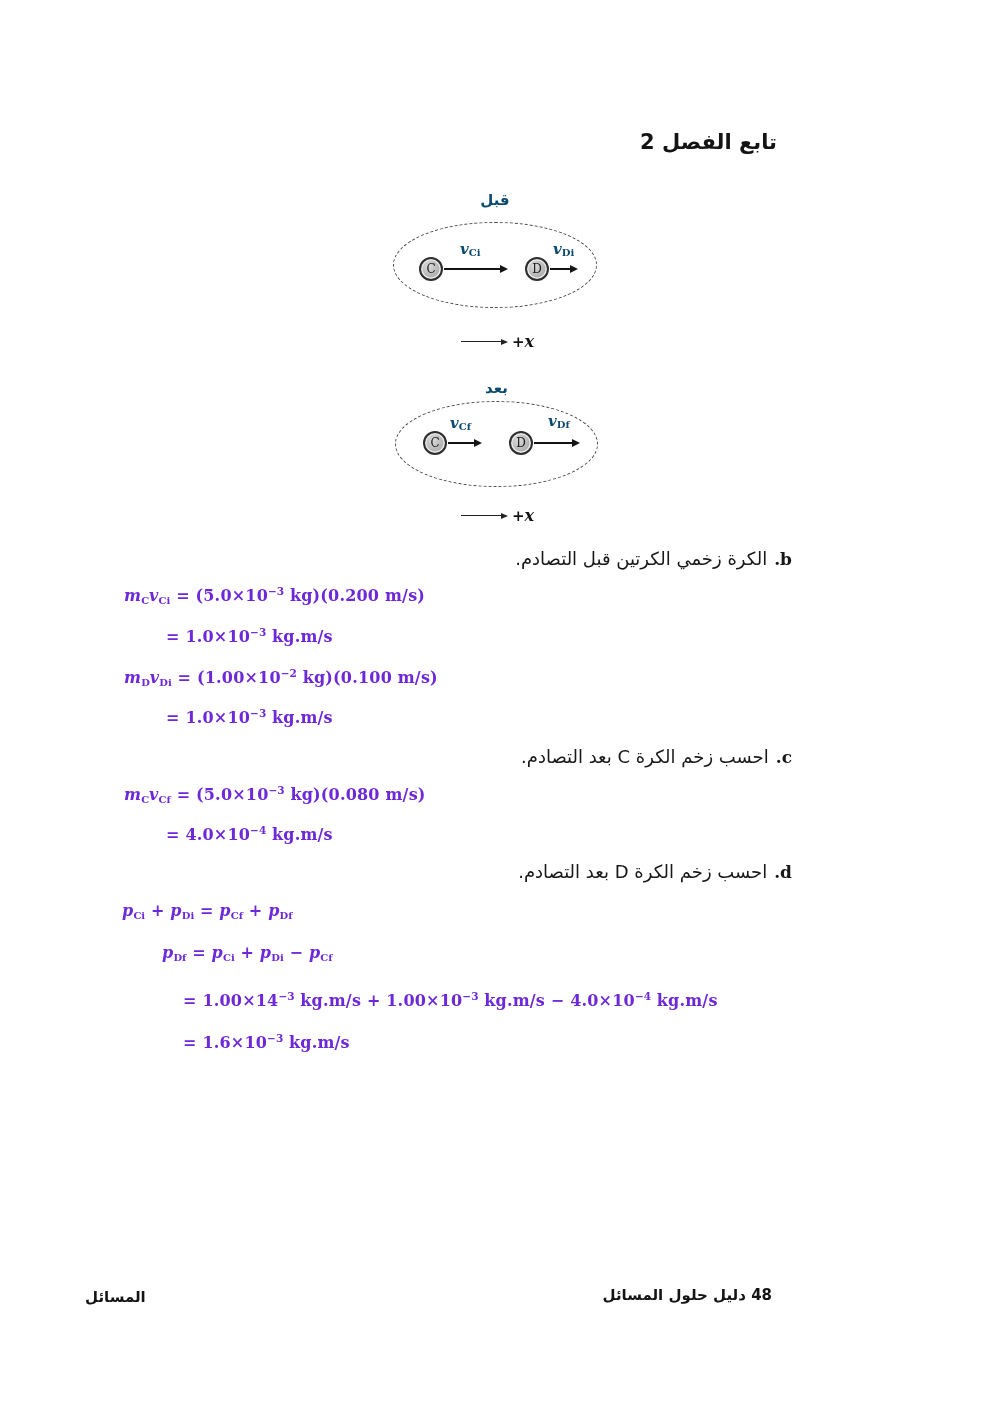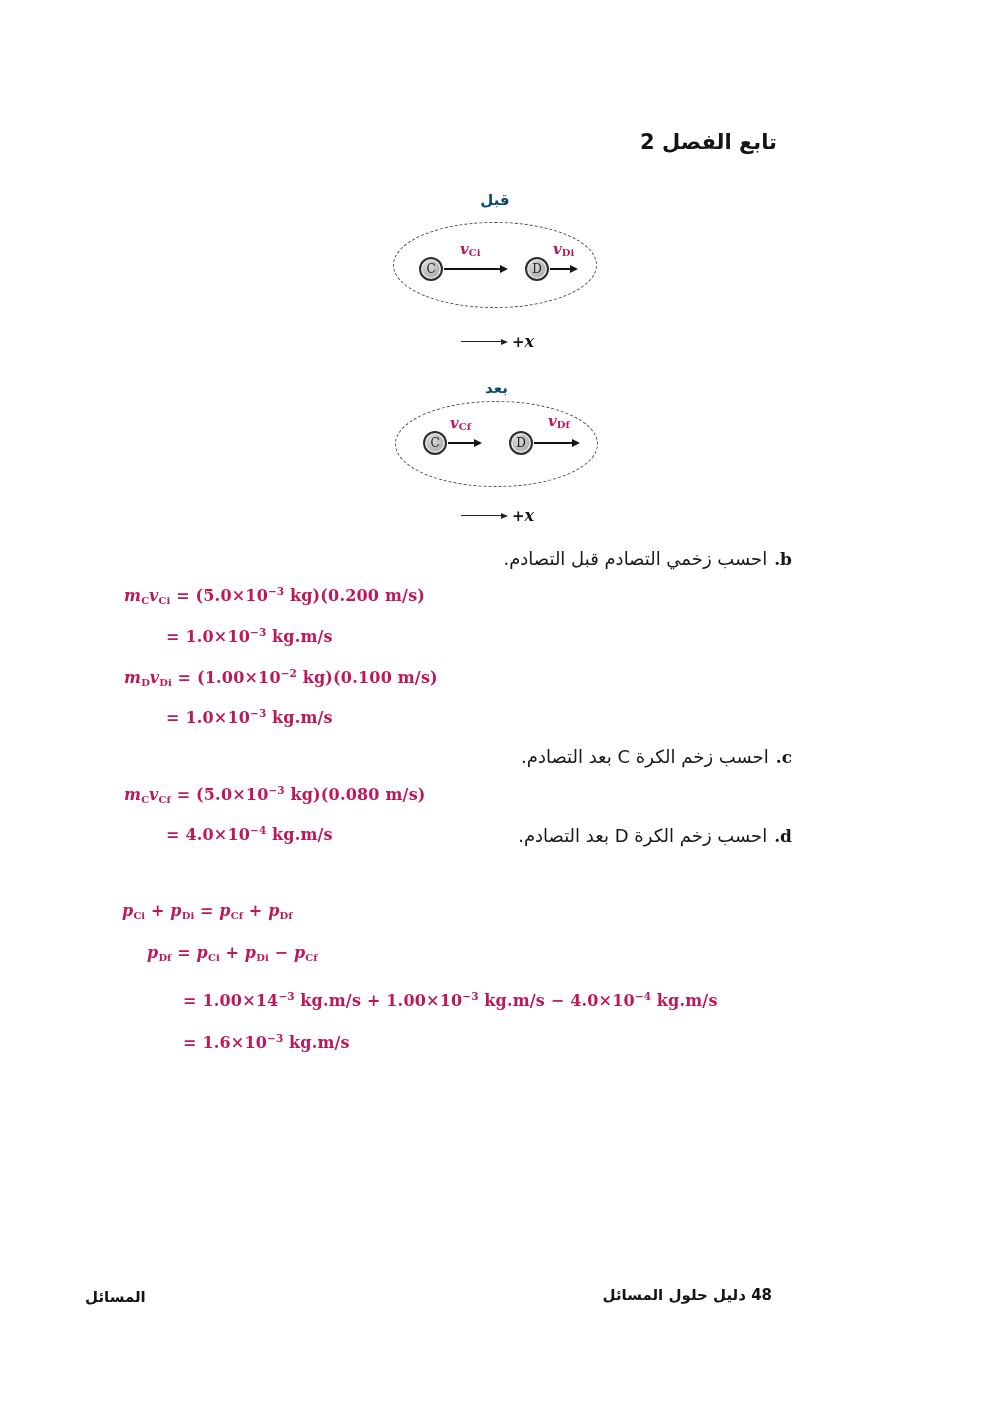--- a/index.html
+++ b/index.html
@@ -80,37 +80,37 @@
     content: ""; position: absolute; right: -7px; top: 50%;
     transform: translateY(-50%); width: 0; height: 0;
     border-left: 7px solid #232323;
     border-top: 3.4px solid transparent;
     border-bottom: 3.4px solid transparent;
   }
   .vlabel {
     position: absolute;
     font: bold italic 15px "DejaVu Serif", serif;
     white-space: nowrap;
-    color: #be185d;
+    color: #0c4a6e;
   }
   .vlabel sub { font-style: normal; font-size: 10px; vertical-align: -2px; }
   .axis-label {
     position: absolute;
     font: bold 15px "DejaVu Serif", serif;
     white-space: nowrap;
     color: #141414;
   }
   .axis-label .var { font-size: 16px; }
   
   .eq {
     position: absolute;
     white-space: nowrap;
     font: bold 16px "DejaVu Serif", serif;
     letter-spacing: 0.2px;
-    color: #be185d;
+    color: #6d28d9;
   }
   .eq .var, .var { font-style: italic; font-weight: bold; font-family: "DejaVu Serif", serif; }
   .eq sub { font-size: 10px; vertical-align: -3px; letter-spacing: 0; }
   .eq sup { font-size: 10.5px; vertical-align: 6px; letter-spacing: 0; }
 </style>
 </head>
 <body>
 
 <div class="page">
 
@@ -148,40 +148,40 @@
   <div class="ball" style="left:509px; top:431px;">
     <span class="ball-letter">D</span>
   </div>
   <div class="arrow" style="left:534px; top:442px; width:38px;"></div>
   <span class="vlabel" style="left:548px; top:412px;"><i class="var">v</i><sub>Df</sub></span>
 
   <div class="axis-arrow" style="left:461px; top:515px; width:40px;"></div>
   <span class="axis-label" style="left:512px; top:506px;"><span>+</span><i class="var">x</i></span>
 
   <div class="prompt" style="top:548px;">
-    <span class="plabel">b.</span><span>احسب زخمي التصادم قبل التصادم.</span>
+    <span class="plabel">b.</span><span>الكرة زخمي الكرتين قبل التصادم.</span>
   </div>
 
   <div class="eq" style="left:124px; top:585px;"><i class="var">m</i><sub>C</sub><i class="var">v</i><sub>Ci</sub><span> = (5.0×10</span><sup>−3</sup><span> kg)(0.200 m/s)</span></div>
   <div class="eq" style="left:166px; top:626px;"><span>= 1.0×10</span><sup>−3</sup><span> kg.m/s</span></div>
   <div class="eq" style="left:124px; top:667px;"><i class="var">m</i><sub>D</sub><i class="var">v</i><sub>Di</sub><span> = (1.00×10</span><sup>−2</sup><span> kg)(0.100 m/s)</span></div>
   <div class="eq" style="left:166px; top:707px;"><span>= 1.0×10</span><sup>−3</sup><span> kg.m/s</span></div>
 
   <div class="prompt" style="top:746px;">
     <span class="plabel">c.</span><span>احسب زخم الكرة C بعد التصادم.</span>
   </div>
 
   <div class="eq" style="left:124px; top:784px;"><i class="var">m</i><sub>C</sub><i class="var">v</i><sub>Cf</sub><span> = (5.0×10</span><sup>−3</sup><span> kg)(0.080 m/s)</span></div>
   <div class="eq" style="left:166px; top:824px;"><span>= 4.0×10</span><sup>−4</sup><span> kg.m/s</span></div>
 
-  <div class="prompt" style="top:825px;text-align:center;">
+  <div class="prompt" style="top:861px;text-align:center;">
     <span class="plabel">d.</span><span>احسب زخم الكرة D بعد التصادم.</span>
   </div>
 
   <div class="eq" style="left:122px; top:901px;"><i class="var">p</i><sub>Ci</sub><span> + </span><i class="var">p</i><sub>Di</sub><span> = </span><i class="var">p</i><sub>Cf</sub><span> + </span><i class="var">p</i><sub>Df</sub></div>
-  <div class="eq" style="left:147px; top:943px;"><i class="var">p</i><sub>Df</sub><span> = </span><i class="var">p</i><sub>Ci</sub><span> + </span><i class="var">p</i><sub>Di</sub><span> − </span><i class="var">p</i><sub>Cf</sub></div>
+  <div class="eq" style="left:162px; top:943px;"><i class="var">p</i><sub>Df</sub><span> = </span><i class="var">p</i><sub>Ci</sub><span> + </span><i class="var">p</i><sub>Di</sub><span> − </span><i class="var">p</i><sub>Cf</sub></div>
   <div class="eq" style="left:183px; top:990px;"><span>= 1.00×14</span><sup>−3</sup><span> kg.m/s + 1.00×10</span><sup>−3</sup><span> kg.m/s − 4.0×10</span><sup>−4</sup><span> kg.m/s</span></div>
   <div class="eq" style="left:183px; top:1032px;"><span>= 1.6×10</span><sup>−3</sup><span> kg.m/s</span></div>
 
   <div class="footer" style="left:85px; top:1288px;">المسائل</div>
   <div class="footer" style="right:92px; top:1286px;margin-left:9px;">48 دليل حلول المسائل</div>
 
 </div>
 
 </body></html>

